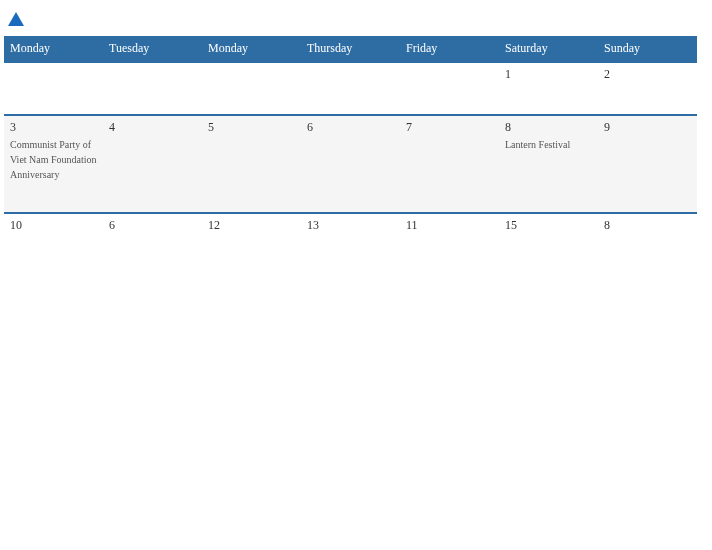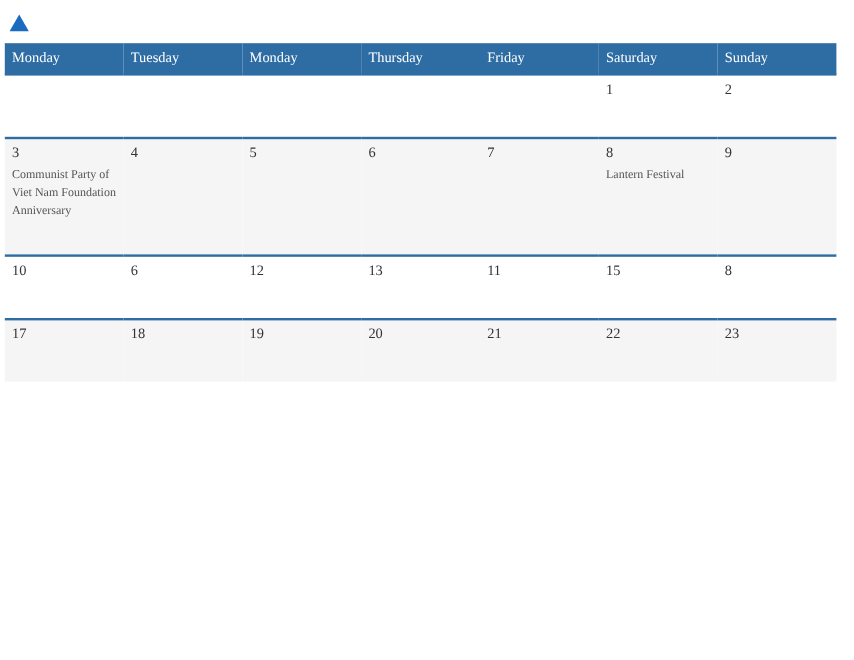--- a/index.html
+++ b/index.html
@@ -185,38 +185,15 @@
           <td>
             <span class="day-number">11</span>
           </td>
           <td class="saturday-cell">
             <span class="day-number">15</span>
           </td>
           <td class="sunday-cell">
             <span class="day-number">8</span>
           </td>
         </tr>
-        <tr>
-          <td>
-            <span class="day-number">17</span>
-          </td>
-          <td>
-            <span class="day-number">18</span>
-          </td>
-          <td>
-            <span class="day-number">19</span>
-          </td>
-          <td>
-            <span class="day-number">20</span>
-          </td>
-          <td>
-            <span class="day-number">21</span>
-          </td>
-          <td class="saturday-cell">
-            <span class="day-number">22</span>
-          </td>
-          <td class="sunday-cell">
-            <span class="day-number">23</span>
-          </td>
-        </tr>
       </tbody>
   </table>
 </div>
 
 </body></html>

